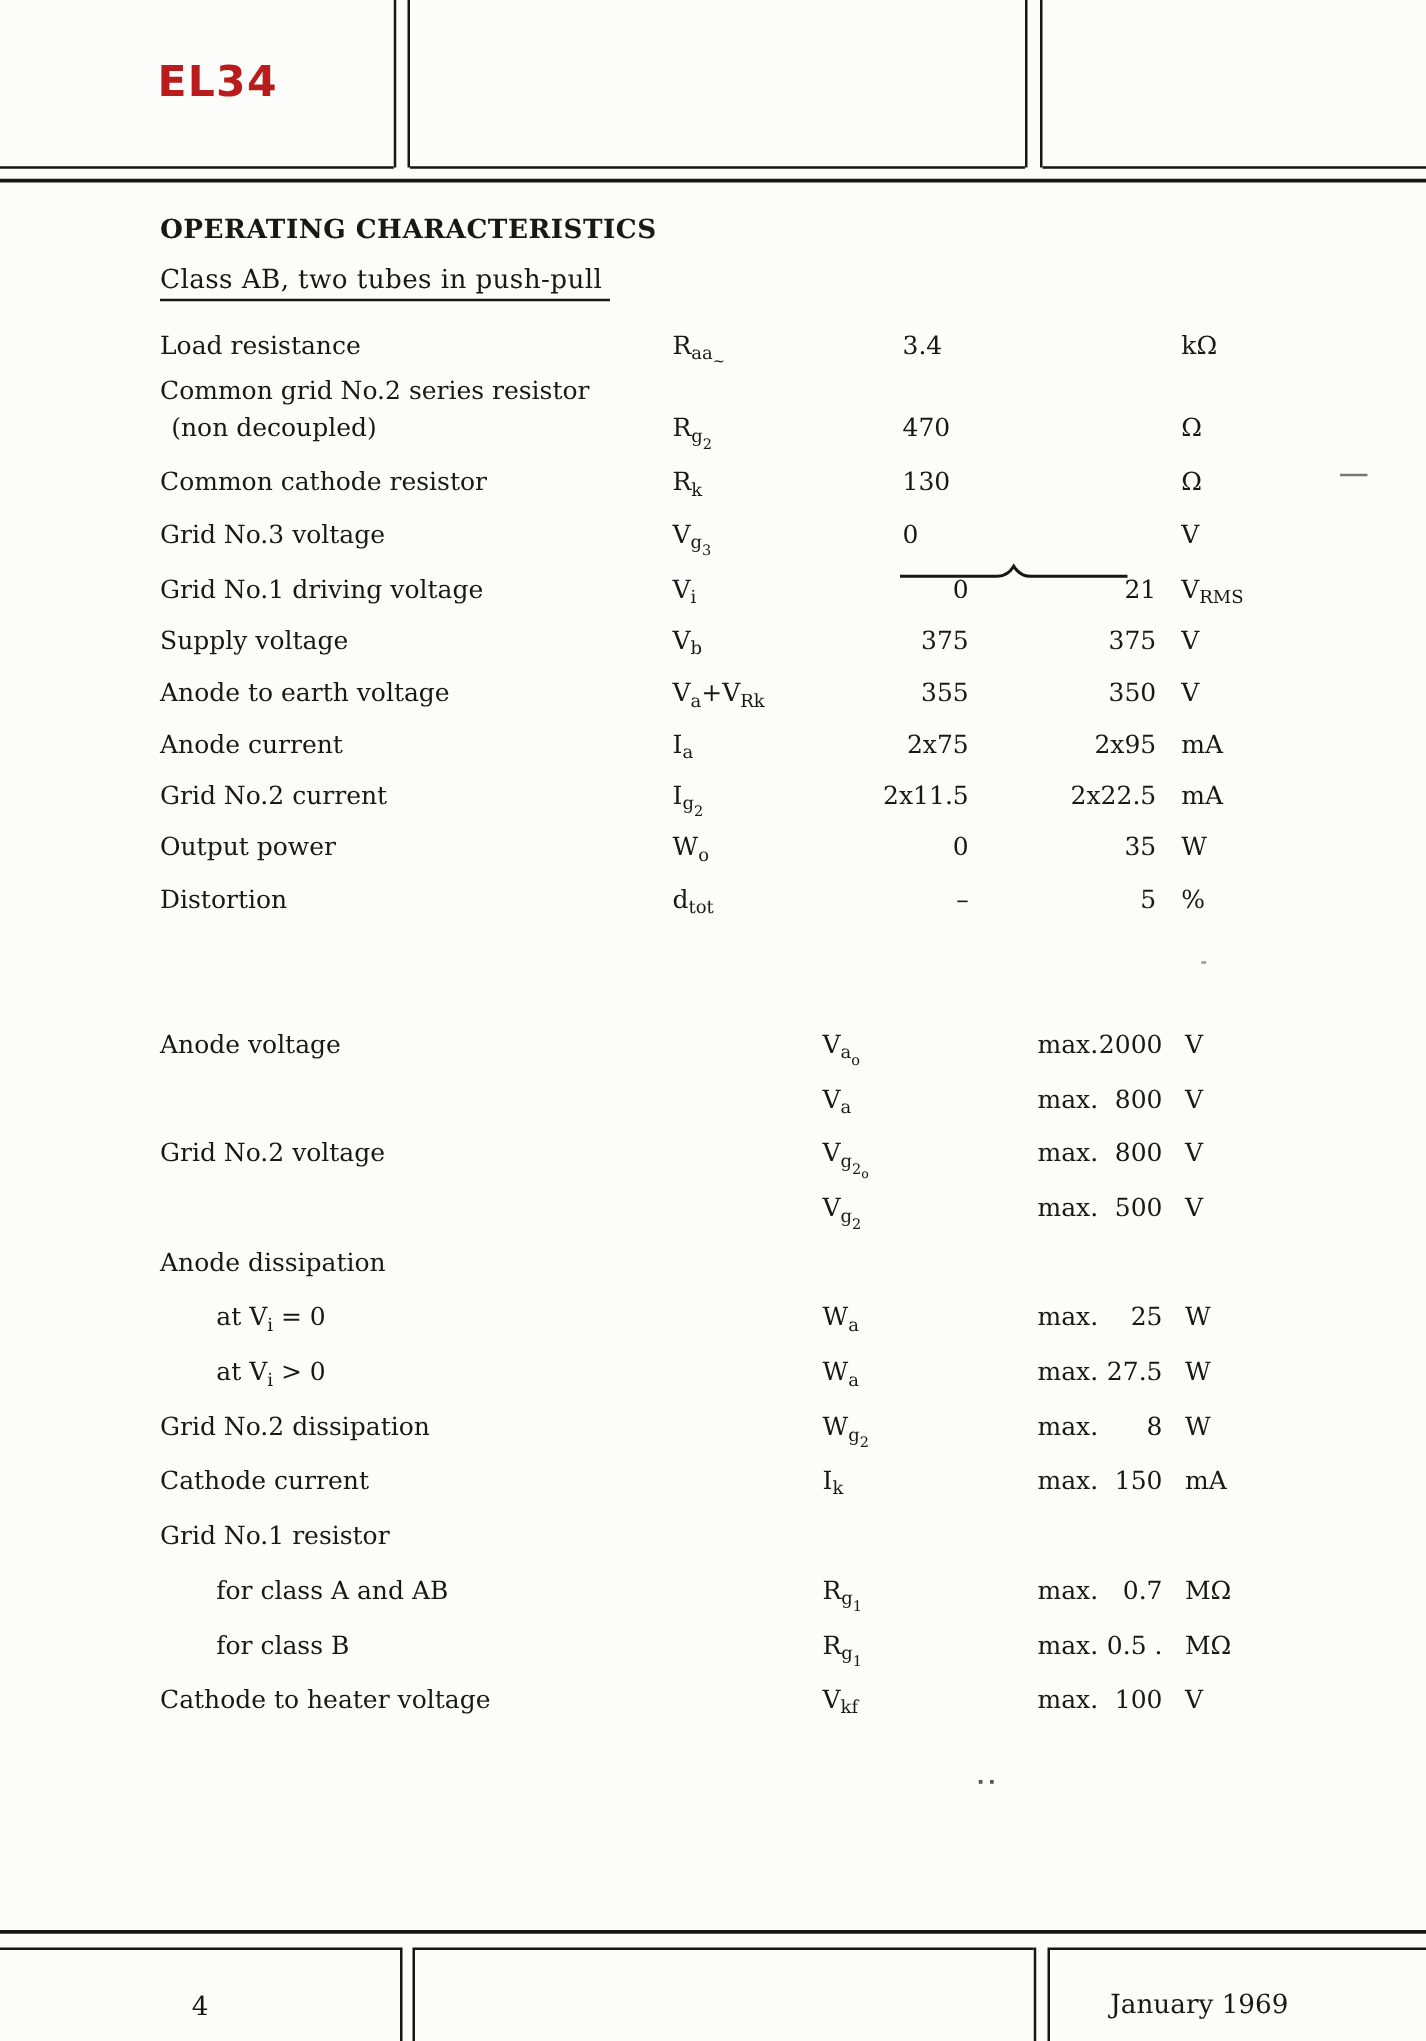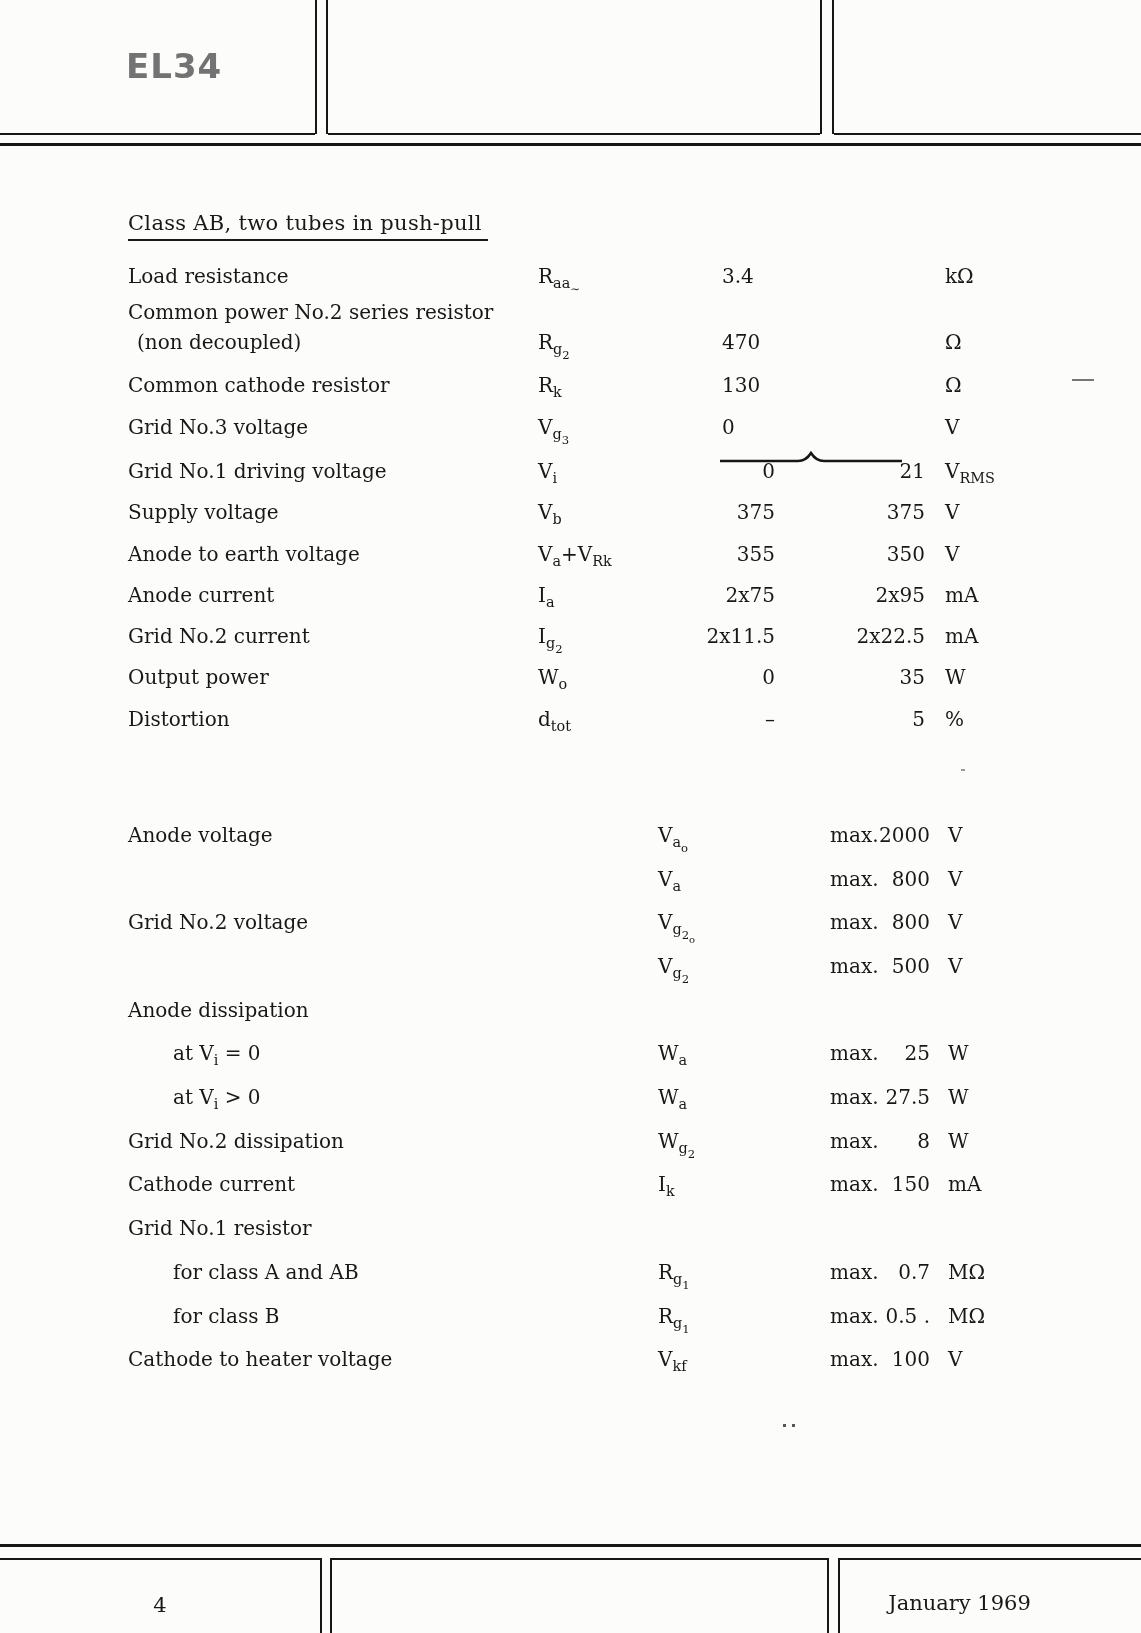--- a/index.html
+++ b/index.html
@@ -1,20 +1,20 @@
 <!DOCTYPE html>
 <html><head>
 <meta charset="utf-8">
 <style>
   html,body{margin:0;padding:0;background:#888;}
   .page{position:relative;width:1141px;height:1633px;background:#fcfcfa;overflow:hidden;
         font-family:"DejaVu Serif",serif;color:#181818;}
   .rule{position:absolute;background:#161616;}
   .tube-title{position:absolute;left:126px;top:46px;font-family:"DejaVu Sans",sans-serif;
-        font-weight:bold;font-size:34px;letter-spacing:1px;color:#737373;}
+        font-weight:bold;font-size:34px;letter-spacing:1px;color:#b91c1c;}
   .op-heading{position:absolute;left:128px;top:170px;font-size:21px;font-weight:bold;letter-spacing:.4px;}
   .op-subheading{position:absolute;left:128px;top:211px;font-size:21px;letter-spacing:.3px;
         border-bottom:2px solid #191919;padding-bottom:4px;padding-right:6px;}
   .lim-heading{position:absolute;left:128px;top:778px;font-size:21px;white-space:nowrap;}
   .lim-heading .bold{font-weight:bold;letter-spacing:.4px;}
   .row{position:absolute;left:0;width:1141px;height:36px;font-size:20px;line-height:26px;}
   .cell{position:absolute;top:0;white-space:nowrap;}
   .label{left:128px;}
   .pre{top:-30px;left:128px;}
   .indent1{left:137px;}
@@ -45,31 +45,32 @@
   <div class="rule" style="left:326px;top:0;width:2px;height:134px"></div>
   <div class="rule" style="left:820px;top:0;width:2px;height:134px"></div>
   <div class="rule" style="left:832px;top:0;width:2px;height:134px"></div>
   <div class="rule" style="left:0;top:133px;width:315px;height:2px"></div>
   <div class="rule" style="left:328px;top:133px;width:492px;height:2px"></div>
   <div class="rule" style="left:834px;top:133px;width:307px;height:2px"></div>
   <div class="rule" style="left:0;top:143px;width:1141px;height:3px"></div>
 
   <div class="tube-title">EL34</div>
 
+  <div class="op-heading">OPERATING CHARACTERISTICS</div>
   <div class="op-subheading">Class AB, two tubes in push-pull</div>
 
   <div id="op-rows">
       <div class="row" style="top: 263px; padding-left: 29px;">
         <div class="cell label"><span>Load resistance</span></div>
         <div class="cell sym"><span>R</span><span class="s1">aa</span><span class="s2">∼</span></div>
         <div class="cell vspan">3.4</div>
         <div class="cell unit"><span>kΩ</span></div>
       </div>
       <div class="row" style="top: 329px;">
-        <div class="cell pre"><span>Common power No.2 series resistor</span></div>
+        <div class="cell pre"><span>Common grid No.2 series resistor</span></div>
         <div class="cell label indent1"><span>(non decoupled)</span></div>
         <div class="cell sym"><span>R</span><span class="s1">g</span><span class="s2">2</span></div>
         <div class="cell vspan">470</div>
         <div class="cell unit"><span>Ω</span></div>
       </div>
       <div class="row" style="top: 372px;">
         <div class="cell label"><span>Common cathode resistor</span></div>
         <div class="cell sym"><span>R</span><span class="s1">k</span></div>
         <div class="cell vspan">130</div>
         <div class="cell unit"><span>Ω</span></div>

